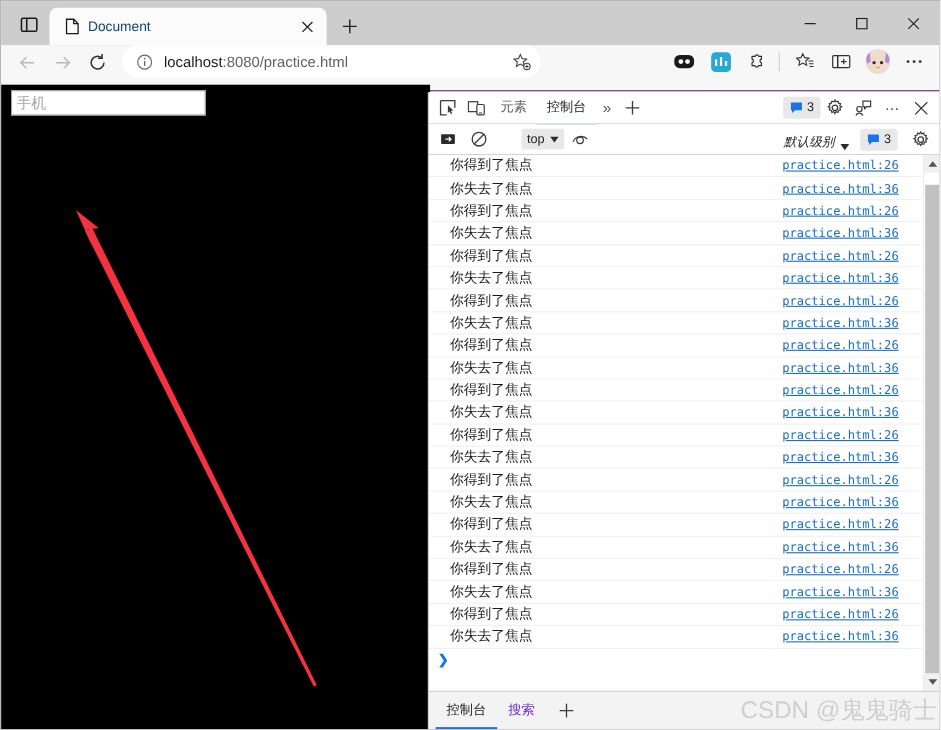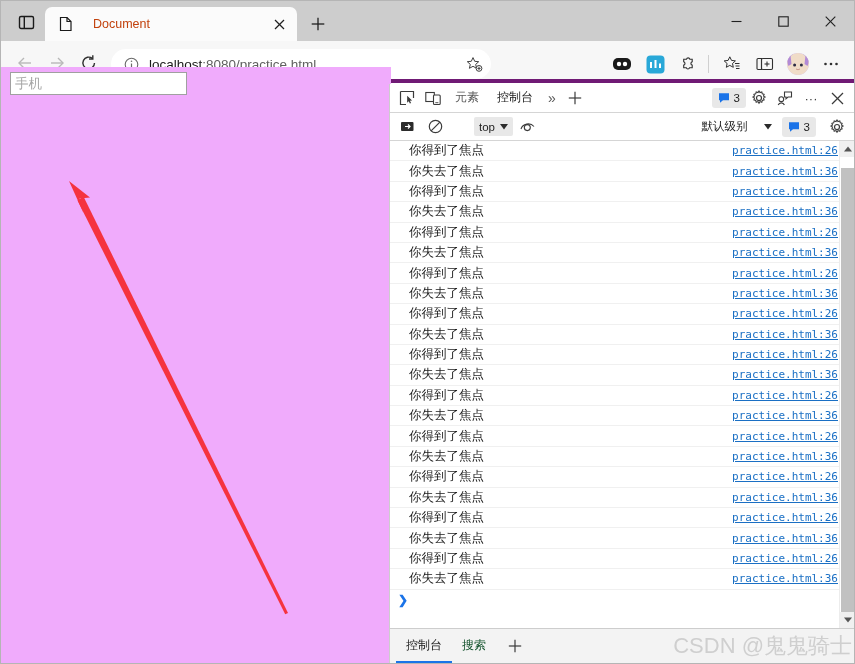--- a/index.html
+++ b/index.html
@@ -25,42 +25,42 @@
     width: 38px; height: 34px; margin-left: 6px; margin-bottom: 2px;
     display: flex; align-items: center; justify-content: center; cursor: pointer;
   }
   .tab {
     position: relative; width: 252px; height: 34px; margin-bottom: 0px;
     background: #fbfbfb; border-radius: 7px 7px 0 0;
     display: flex; align-items: center; padding: 0 6px 0 12px;
   }
   .tab-favicon { width: 17px; height: 17px; flex: 0 0 auto; display:flex; align-items:center; justify-content:center;}
   .tab-title {
-    flex: 1 1 auto; font-size: 12.5px; color: #c2410c; margin-left: 19px;
+    flex: 1 1 auto; font-size: 12.5px; color: #0c4a6e; margin-left: 6px;
     white-space: nowrap; overflow: hidden; text-overflow: ellipsis;
   }
   .tab-close {
     width: 24px; height: 24px; border-radius: 4px; flex: 0 0 auto;
     display: flex; align-items: center; justify-content: center; cursor: pointer;
   }
   .newtab-btn {
     width: 30px; height: 30px; margin: 0 0 2px 6px; border-radius: 4px;
     display: flex; align-items: center; justify-content: center; cursor: pointer;
   }
   .wincontrols { position: absolute; right: 0; top: 0; height: 40px; display: flex; }
   .wc-btn {
     width: 47px; height: 40px; display: flex; align-items: center; justify-content: center;
     cursor: pointer;
   }
 
   
   .toolbar {
     height: 42px; background: #f7f7f7;
-    display: flex; align-items: flex-end; padding: 0 8px;
-    border-bottom: 4px solid #701a75;
+    display: flex; align-items: flex-start; padding: 0 8px;
+    border-bottom: 1px solid #701a75;
   }
   .nav-btn {
     width: 32px; height: 32px; border-radius: 4px; flex: 0 0 auto;
     display: flex; align-items: center; justify-content: center; cursor: pointer;
   }
   .omnibox {
     flex: 1 1 auto; height: 30px; background: #ffffff; border-radius: 15px;
     display: flex; align-items: center; padding: 0 6px 0 10px; margin: 0 6px;
     max-width: 380px;
   }
@@ -77,22 +77,22 @@
     display: flex; align-items: center; justify-content: center; cursor: pointer;
   }
   .tb-divider { width: 1px; height: 18px; background: #d0d0d0; margin: 0 5px; }
   .avatar {
     width: 22px; height: 22px; border-radius: 50%; overflow: hidden;
     background: #d9c6e8; cursor: pointer;
   }
 
   
   .content-area {
-    position: absolute; left: 0; top: 66px; width: 390px; bottom: 0;
-    background: #f0abfc; overflow: hidden;
+    position: absolute; left: 0; top: 76px; width: 390px; bottom: 0;
+    background: #000000; overflow: hidden;
   }
   .phone-input {
     position: absolute; left: 9px; top: 5px; width: 177px; height: 23px;
     border: 1px solid #a0a0a0; background: #fff; padding: 0 4px;
     font-family: "Liberation Sans", sans-serif; font-size: 13.5px; color: #222;
     outline: none;
   }
   .phone-input::placeholder { color: #a6a6a6; }
 
   .arrow-svg { position: absolute; left: 0; top: 0; width: 390px; height: 581px; pointer-events: none; }
@@ -134,32 +134,32 @@
     padding: 0 5px; background: #e8e8e8; border-radius: 2px; cursor: pointer;
     font-size: 11.5px; color: #222; margin-left: 24px;
   }
   .filter-input {
     flex: 1 1 auto; height: 19px; max-width: 140px; border: 1px solid #b8b8b8;
     background: #fff; padding: 0 5px; font-size: 11.5px; color: #222;
     font-family: "Liberation Sans", sans-serif; outline: none; margin-left: 4px;
   }
   .filter-input::placeholder { color: #9a9a9a; }
   .level-select {
-    display: flex; align-items: center; gap: 16px; height: 20px;
-    padding: 0 4px; cursor: pointer; font-size: 11.5px; color: #222;
+    display: flex; align-items: flex-end; gap: 5px; height: 20px;
+    padding: 0 4px; cursor: pointer; font-size: 11.5px; color: #222; font-style: italic;
   }
 
   
   .console-body {
     flex: 1 1 auto; position: relative; overflow: hidden; background: #fff;
   }
   .console-scroll { position: absolute; inset: 0 15px 0 0; overflow: hidden; }
   .log-row {
     height: 20.4px; display: flex; align-items: center;
-    border-bottom: 1px solid #f0f0f0; padding-left: 19px; padding-right: 1px;
+    border-bottom: 1px solid #f0f0f0; padding-left: 19px; padding-right: 22px;
     font-family: "Liberation Sans", sans-serif;
   }
   .log-text { font-size: 12.5px; color: #1a1a1a; flex: 1 1 auto; }
   .log-src {
     font-family: "DejaVu Sans Mono", monospace; font-size: 11px;
     color: #1a6fc4; text-decoration: underline; cursor: pointer; flex: 0 0 auto;
   }
   .console-prompt {
     height: 21px; display: flex; align-items: center; padding-left: 8px;
     cursor: text;
@@ -180,21 +180,21 @@
   }
 
   
   .dt-drawer {
     height: 35px; background: #f3f3f3; border-top: 1px solid #cdcdcd;
     display: flex; align-items: center; padding: 0 6px; flex: 0 0 auto;
     position: relative;
   }
   .dr-tab {
     height: 34px; padding: 0 10px; display: flex; align-items: center;
-    font-size: 12px; color: #14532d; cursor: pointer;
+    font-size: 12px; color: #6d28d9; cursor: pointer;
     border-bottom: 2px solid transparent;
   }
   .dr-tab.active { color: #1a1a1a; border-bottom-color: #1a73e8; }
   .watermark {
     position: absolute; right: 2px; top: 50%; transform: translateY(-50%);
     font-size: 22px; color: #cfcfcf; white-space: nowrap;
     font-family: "Liberation Sans", sans-serif; pointer-events: none;
   }
 </style>
 </head>

